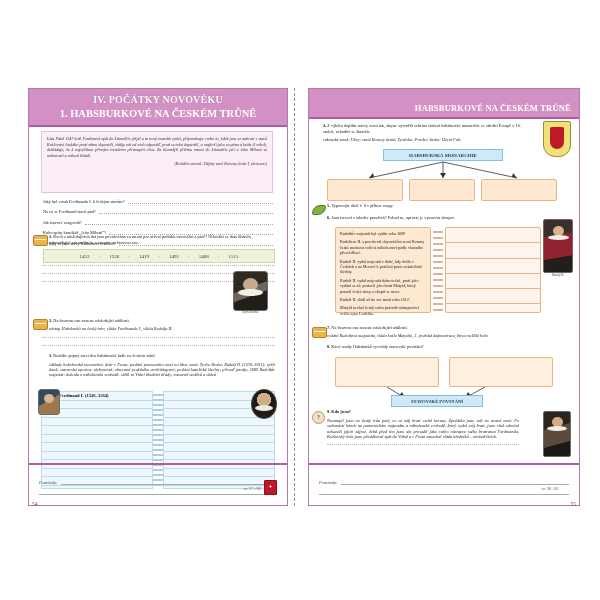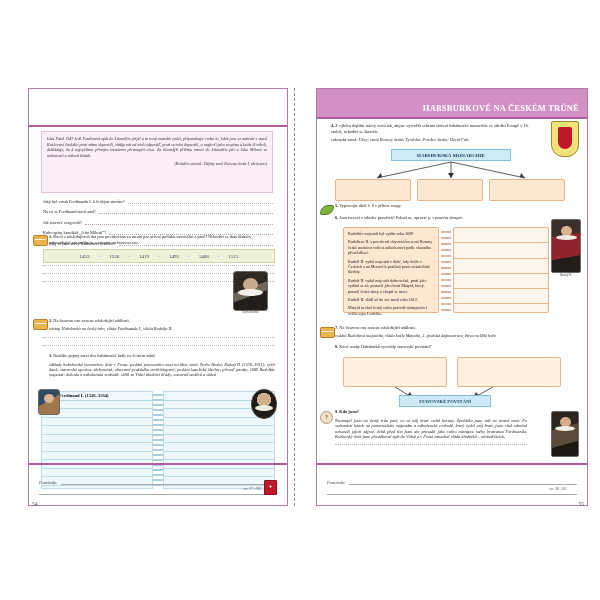--- a/index.html
+++ b/index.html
@@ -3,21 +3,21 @@
 <meta charset="utf-8">
 <style>
   html,body{margin:0;padding:0;background:#ffffff;}
   body{width:600px;height:600px;overflow:hidden;font-family:"Liberation Serif",serif;}
   .sheet{position:relative;width:600px;height:600px;background:#ffffff;}
 
   
   .page{position:absolute;top:88px;height:418px;background:#ffffff;
         border:1px solid #b07ba8;box-sizing:border-box;}
   .page.left{left:28px;width:260px;}
-  .page.right{left:316px;width:272px;}
+  .page.right{left:308px;width:272px;}
 
   .gutter{position:absolute;left:294px;top:88px;width:0;height:418px;
           border-left:1.2px dashed #8d8d8d;}
 
   
   .band{background:#d390c4;position:absolute;left:0;right:0;}
   .band-left{top:0;height:36px;}
   .band-right{top:0;height:28px;}
   .band-title1{color:#ffffff;font-weight:bold;font-size:10px;text-align:center;
      letter-spacing:.2px;line-height:14px;padding-top:4px;text-shadow:0 0 1px #a05c95;}
@@ -94,20 +94,24 @@
   
   svg.arrows{position:absolute;overflow:visible;}
 </style>
 </head>
 <body>
 
 <div class="sheet">
 
   <div class="page left">
 
+    <div class="band band-left">
+      <div class="band-title1">IV. POČÁTKY NOVOVĚKU</div>
+      <div class="band-title2">1. HABSBURKOVÉ NA ČESKÉM TRŮNĚ</div>
+    </div>
     <div class="underbar" style="top:36px;"></div>
 
     <div class="quotebox">
       <p>Léta Páně 1547 král Ferdinand opět do Litoměřic přijel a tu nový mandát vydal, připomínaje v něm to, kdož jsou se nabrati s stavů Království českého proti němu dopustili, chtěje mít od nich odpověď, proti se toho dopustili, a majíc-li jeho za pána a krále či nikoli, dokládaje, že k nejvyššímu přísným trestáním přistoupiti chce. Za hlavnější příčinu mnozí do Litoměřic jeli a Jeho Milosti se omlouvali a milosti žádali.</p>
       <div class="src">(Kolektiv autorů: Dějiny zemí Koruny české I, zkráceno)</div>
     </div>
 
     <div style="position:absolute;left:14px;top:108px;width:230px;">
       <div class="qline">
         <span class="lbl">Jaký byl vztah Ferdinanda I. k českým stavům?</span>

